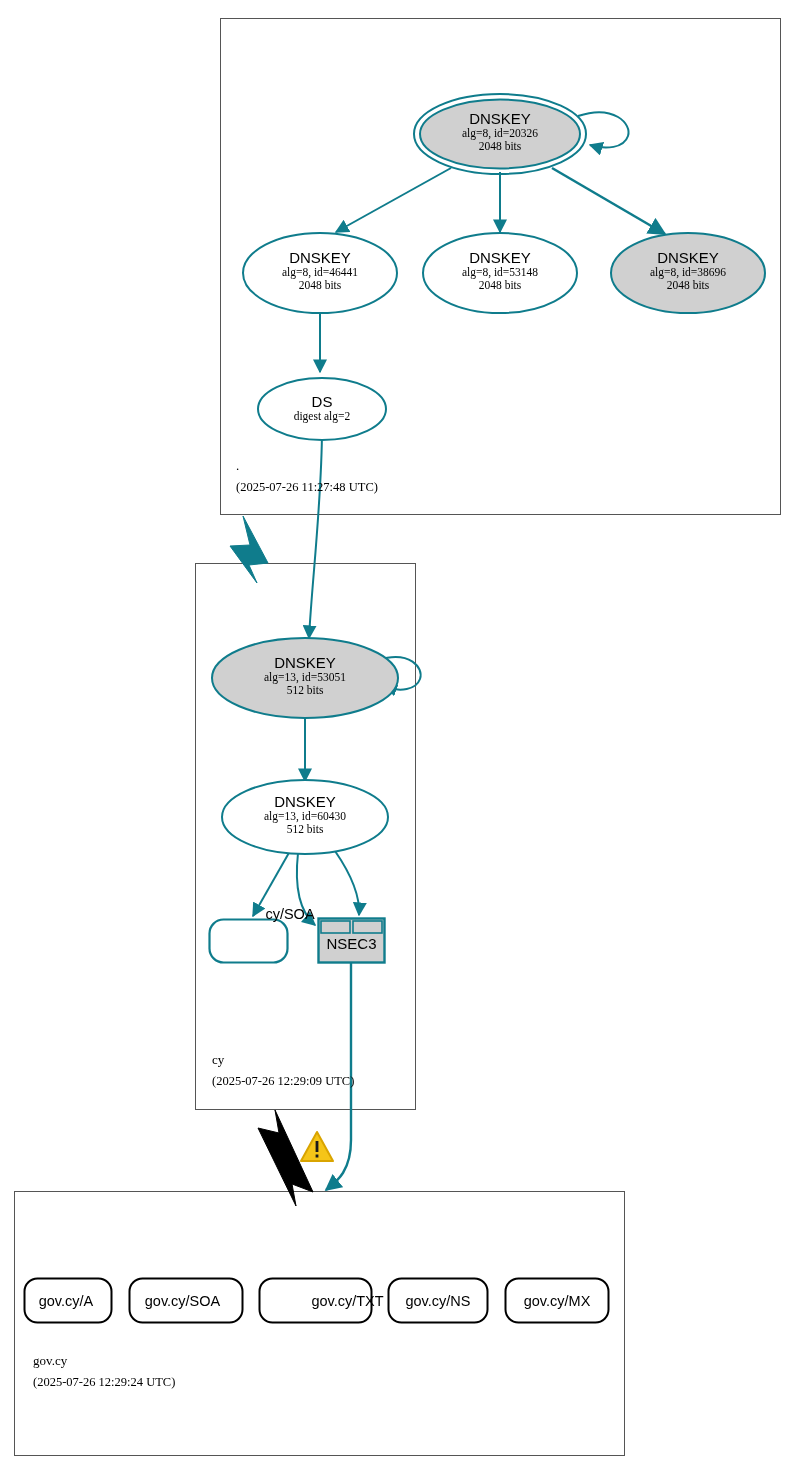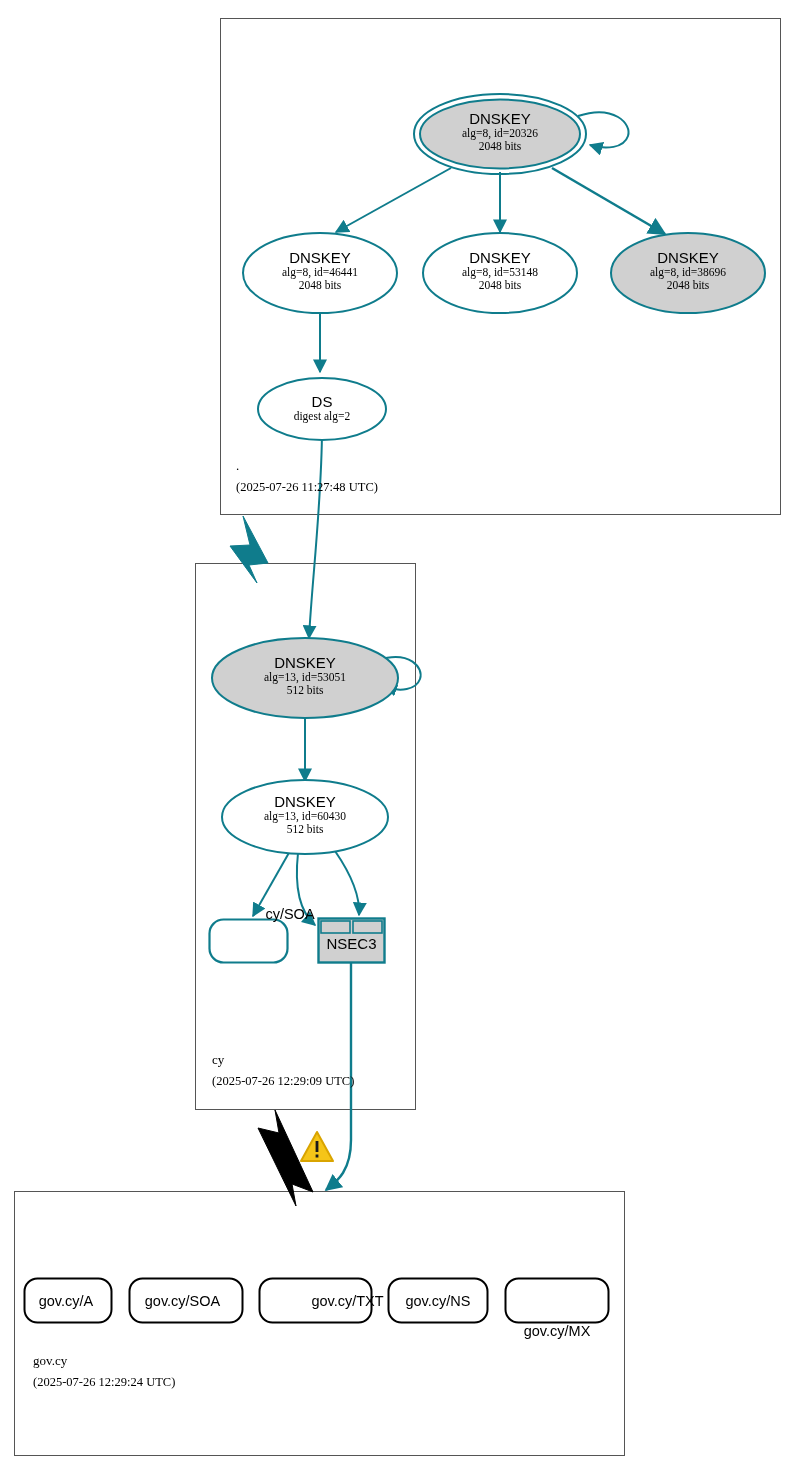--- a/index.html
+++ b/index.html
@@ -202,18 +202,18 @@
 
 <div class="zone-label" style="left:212px; top:1053px;">
   <span class="zname">cy</span>
   <span class="ztime">(2025-07-26 12:29:09 UTC)</span>
 </div>
 
 <div class="rr-text" style="left:24px; top:1293px; width:84px;">gov.cy/A</div>
 <div class="rr-text" style="left:129px; top:1293px; width:107px;">gov.cy/SOA</div>
 <div class="rr-text" style="left:259px; top:1293px; width:113px;padding-left:32px;">gov.cy/TXT</div>
 <div class="rr-text" style="left:388px; top:1293px; width:100px;">gov.cy/NS</div>
-<div class="rr-text" style="left:505px; top:1293px; width:104px;margin-top:30px;">gov.cy/MX</div>
+<div class="rr-text" style="left:505px; top:1293px; width:104px;">gov.cy/MX</div>
 
 <div class="zone-label" style="left:33px; top:1354px;">
   <span class="zname">gov.cy</span>
   <span class="ztime">(2025-07-26 12:29:24 UTC)</span>
 </div>
 
 </body></html>

